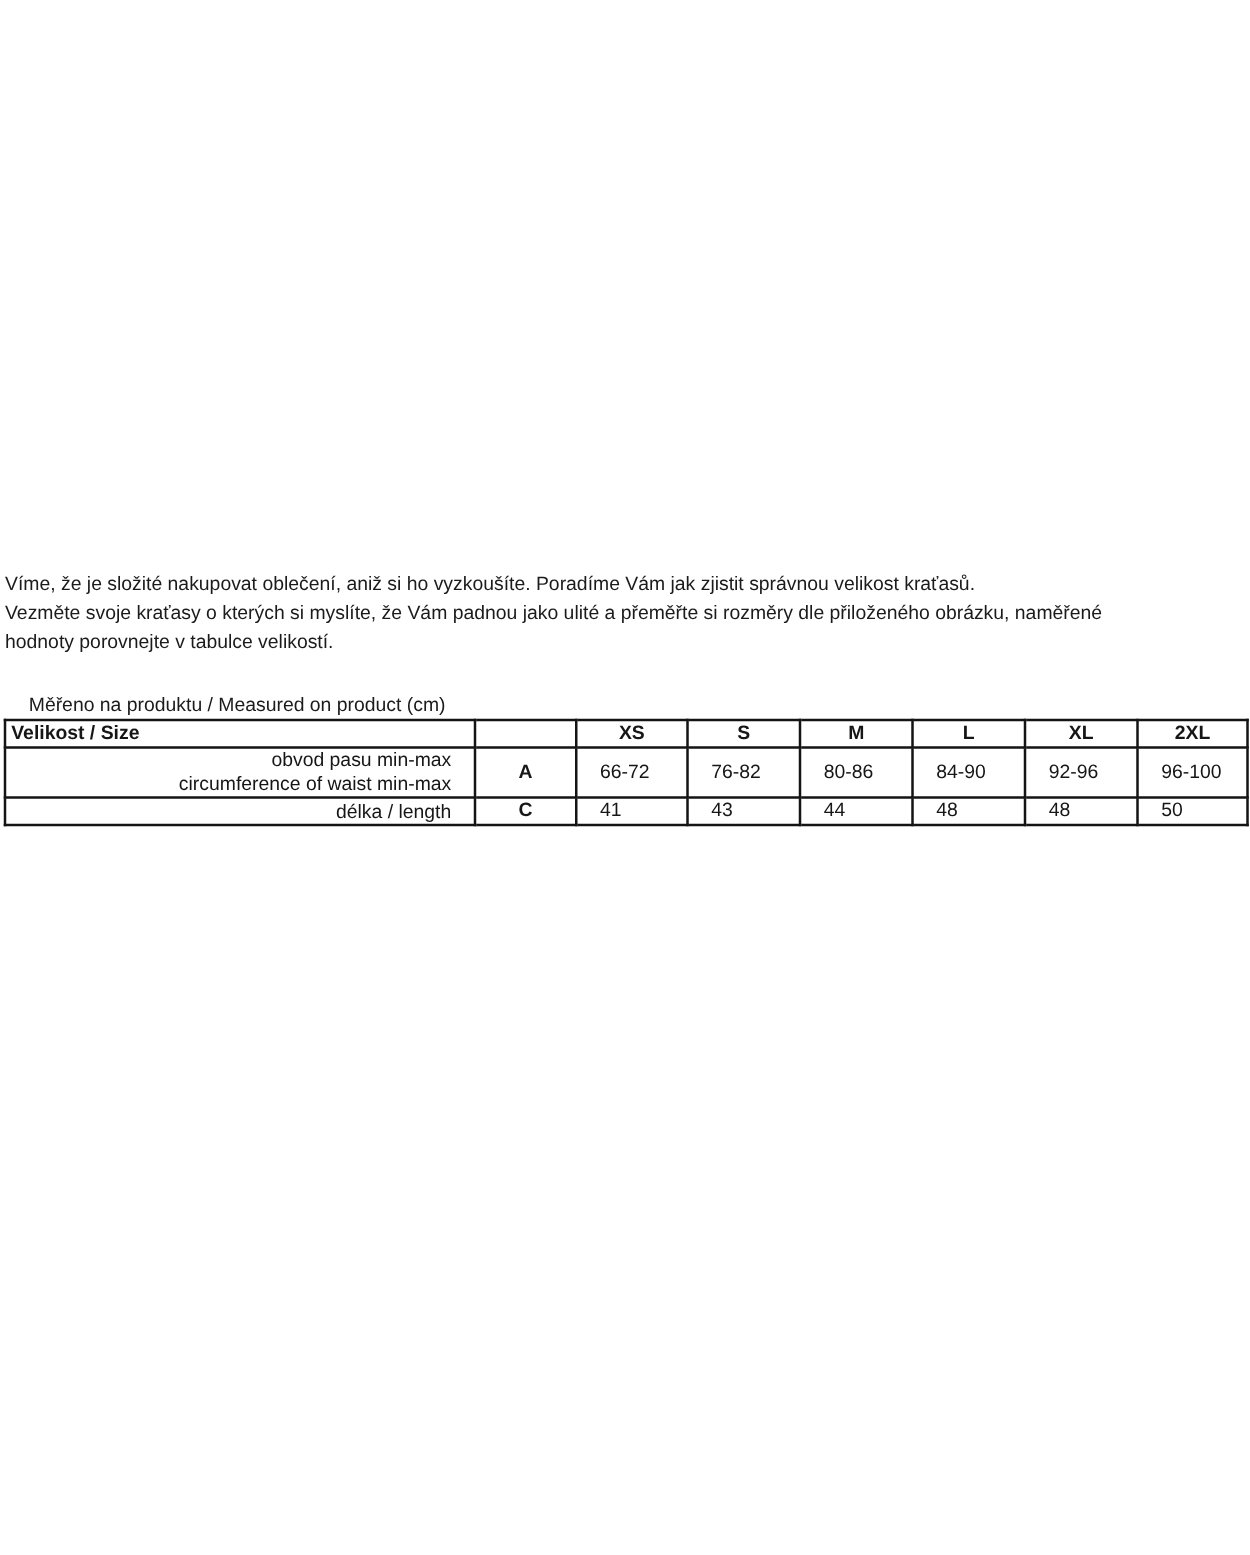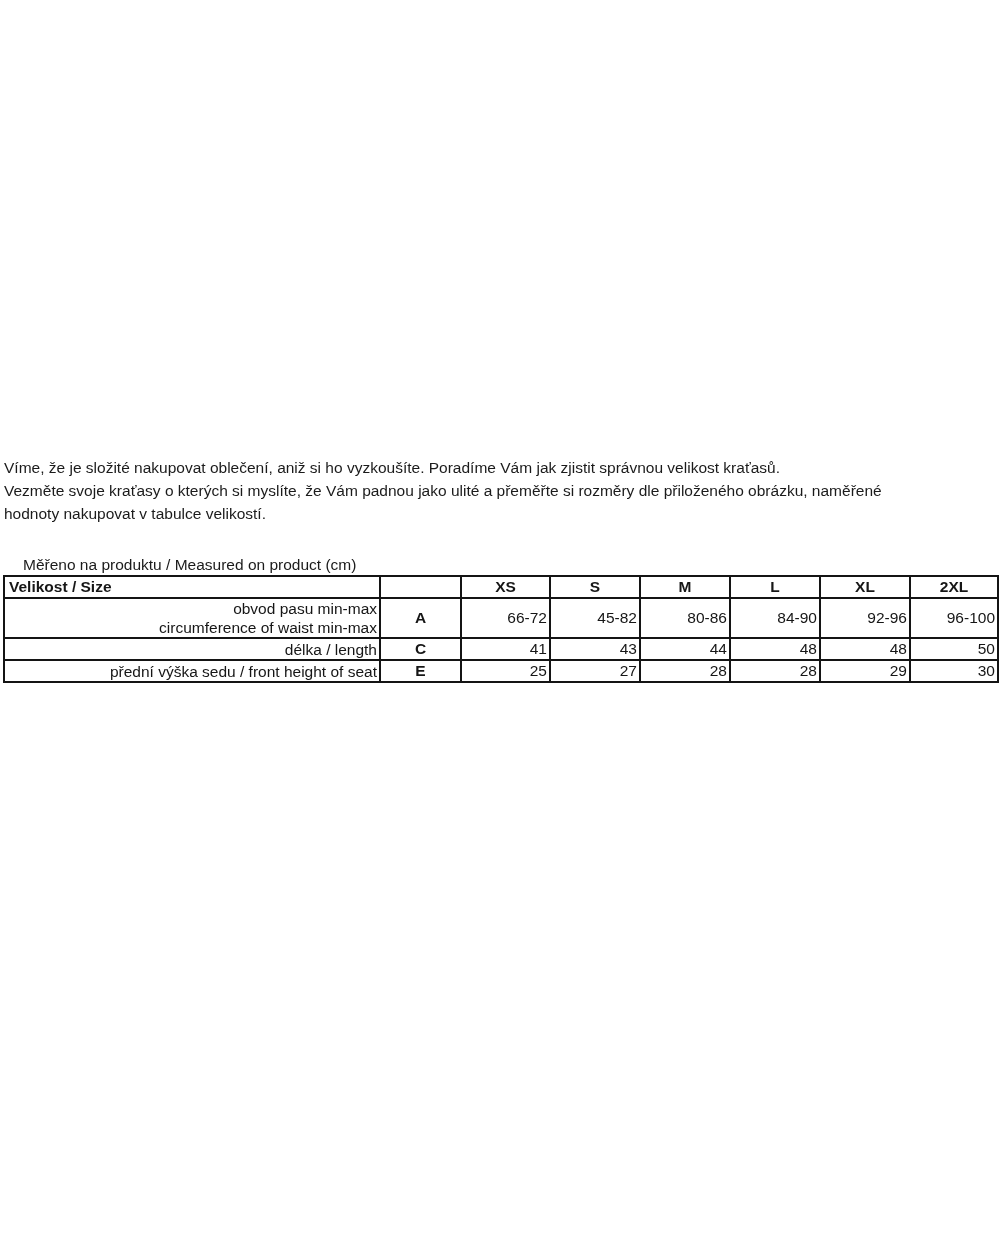--- a/index.html
+++ b/index.html
@@ -42,21 +42,21 @@
     top: 575px;
     width: 994px;
     border-collapse: collapse;
     table-layout: fixed;
     font-size: 15.5px;
     color: #161616;
   }
   table.size-table th,
   table.size-table td {
     border: 2px solid #141414;
-    padding: 0 2px;
+    padding: 0 18px;
     height: 20px;
     vertical-align: middle;
     overflow: hidden;
   }
   table.size-table th.label-h {
     text-align: left;
     padding-left: 4px;
     font-weight: bold;
   }
   table.size-table th.letter-h { }
@@ -71,32 +71,32 @@
     line-height: 19px;
   }
   table.size-table td.label div {
     white-space: nowrap;
   }
   table.size-table td.letter {
     text-align: center;
     font-weight: bold;
   }
   table.size-table td.val {
-    text-align: right;
+    text-align: left;
   }
 </style>
 </head>
 <body>
 
 <div class="page">
 
   <div class="intro">
     <div class="textline">Víme, že je složité nakupovat oblečení, aniž si ho vyzkoušíte. Poradíme Vám jak zjistit správnou velikost kraťasů.</div>
     <div class="textline">Vezměte svoje kraťasy o kterých si myslíte, že Vám padnou jako ulité a přeměřte si rozměry dle přiloženého obrázku, naměřené</div>
-    <div class="textline">hodnoty nakupovat v tabulce velikostí.</div>
+    <div class="textline">hodnoty porovnejte v tabulce velikostí.</div>
   </div>
 
   <div class="caption">Měřeno na produktu / Measured on product (cm)</div>
 
   <table class="size-table">
     <colgroup>
       <col style="width:376px">
       <col style="width:81px">
       <col style="width:89px">
       <col style="width:90px">
@@ -118,46 +118,34 @@
         </tr>
     </thead>
     <tbody id="size-rows">
         <tr>
           <td class="label">
             <div>obvod pasu min-max</div>
             <div>circumference of waist min-max</div>
           </td>
           <td class="letter">A</td>
           <td class="val">66-72</td>
-          <td class="val">45-82</td>
+          <td class="val">76-82</td>
           <td class="val">80-86</td>
           <td class="val">84-90</td>
           <td class="val">92-96</td>
           <td class="val">96-100</td>
         </tr>
         <tr>
           <td class="label">
             <div>délka / length</div>
           </td>
           <td class="letter">C</td>
           <td class="val">41</td>
           <td class="val">43</td>
           <td class="val">44</td>
           <td class="val">48</td>
           <td class="val">48</td>
           <td class="val">50</td>
         </tr>
-        <tr>
-          <td class="label">
-            <div>přední výška sedu / front height of seat</div>
-          </td>
-          <td class="letter">E</td>
-          <td class="val">25</td>
-          <td class="val">27</td>
-          <td class="val">28</td>
-          <td class="val">28</td>
-          <td class="val">29</td>
-          <td class="val">30</td>
-        </tr>
       </tbody>
   </table>
 
 </div>
 
 </body></html>

